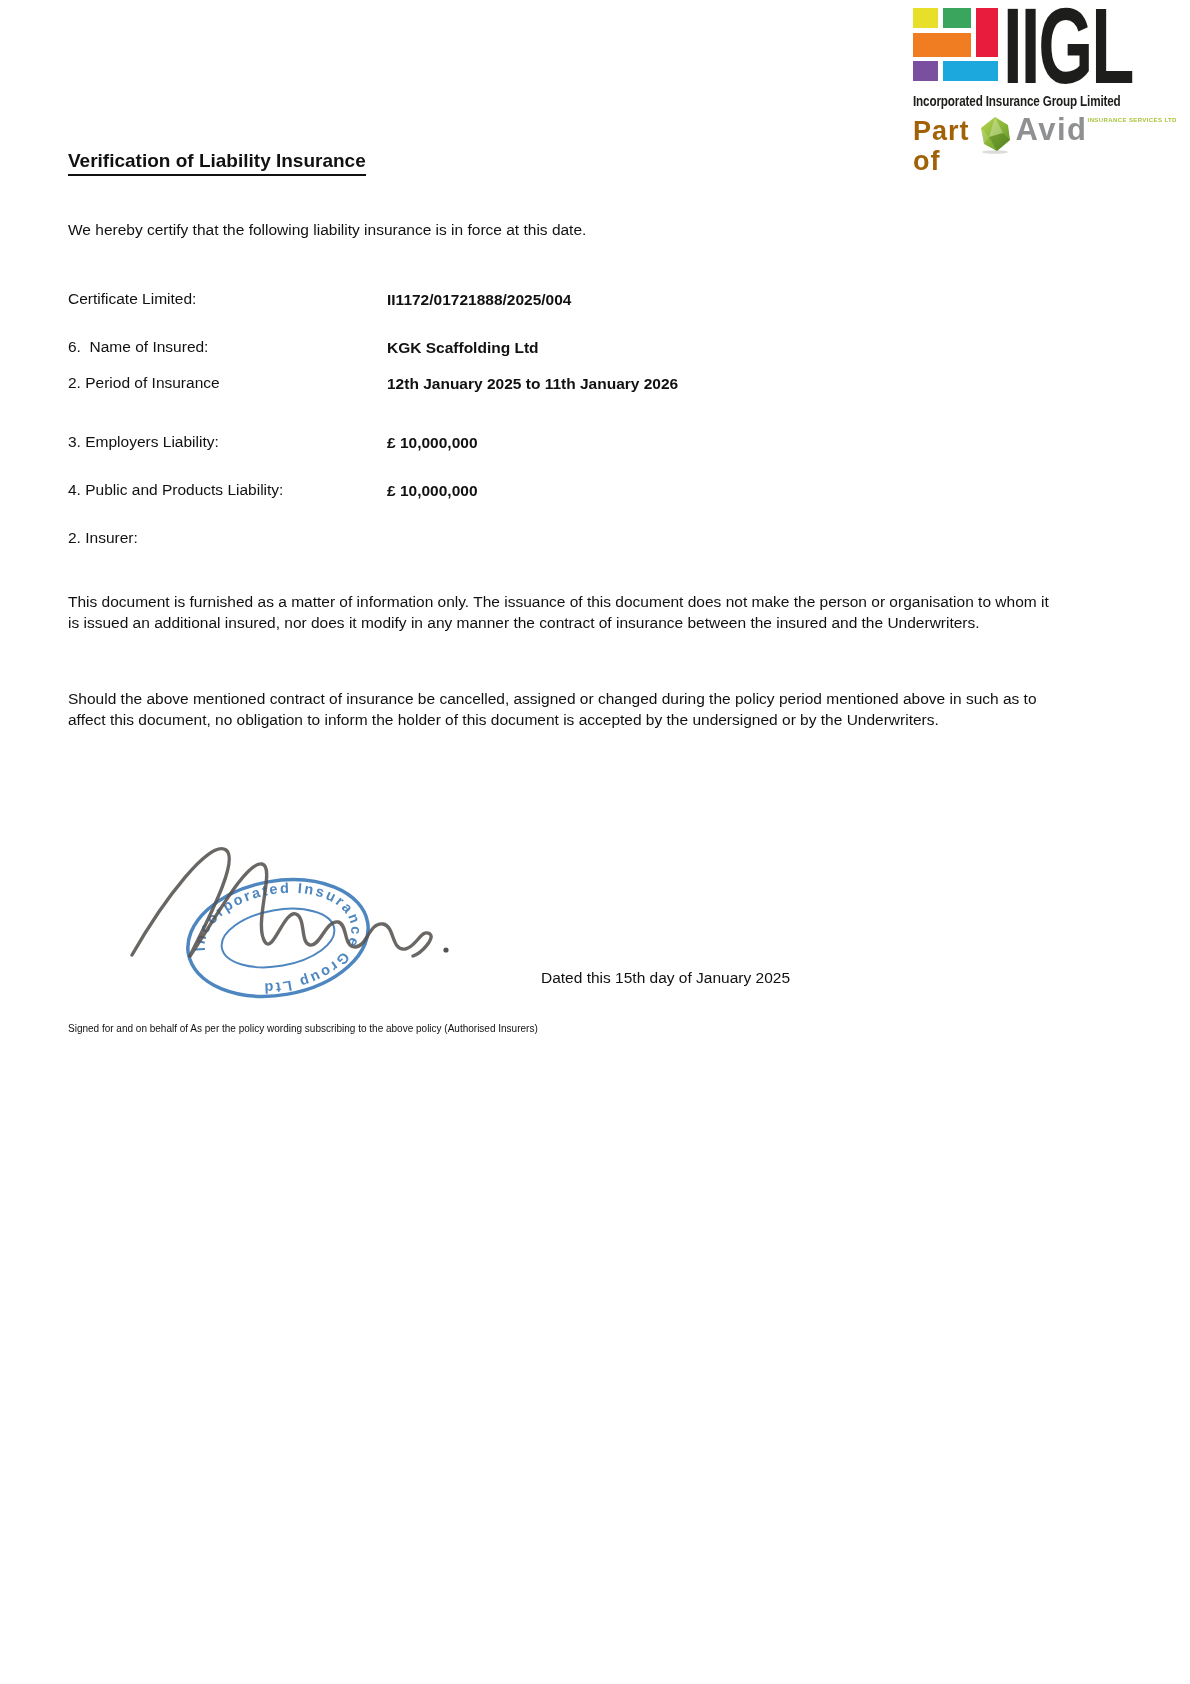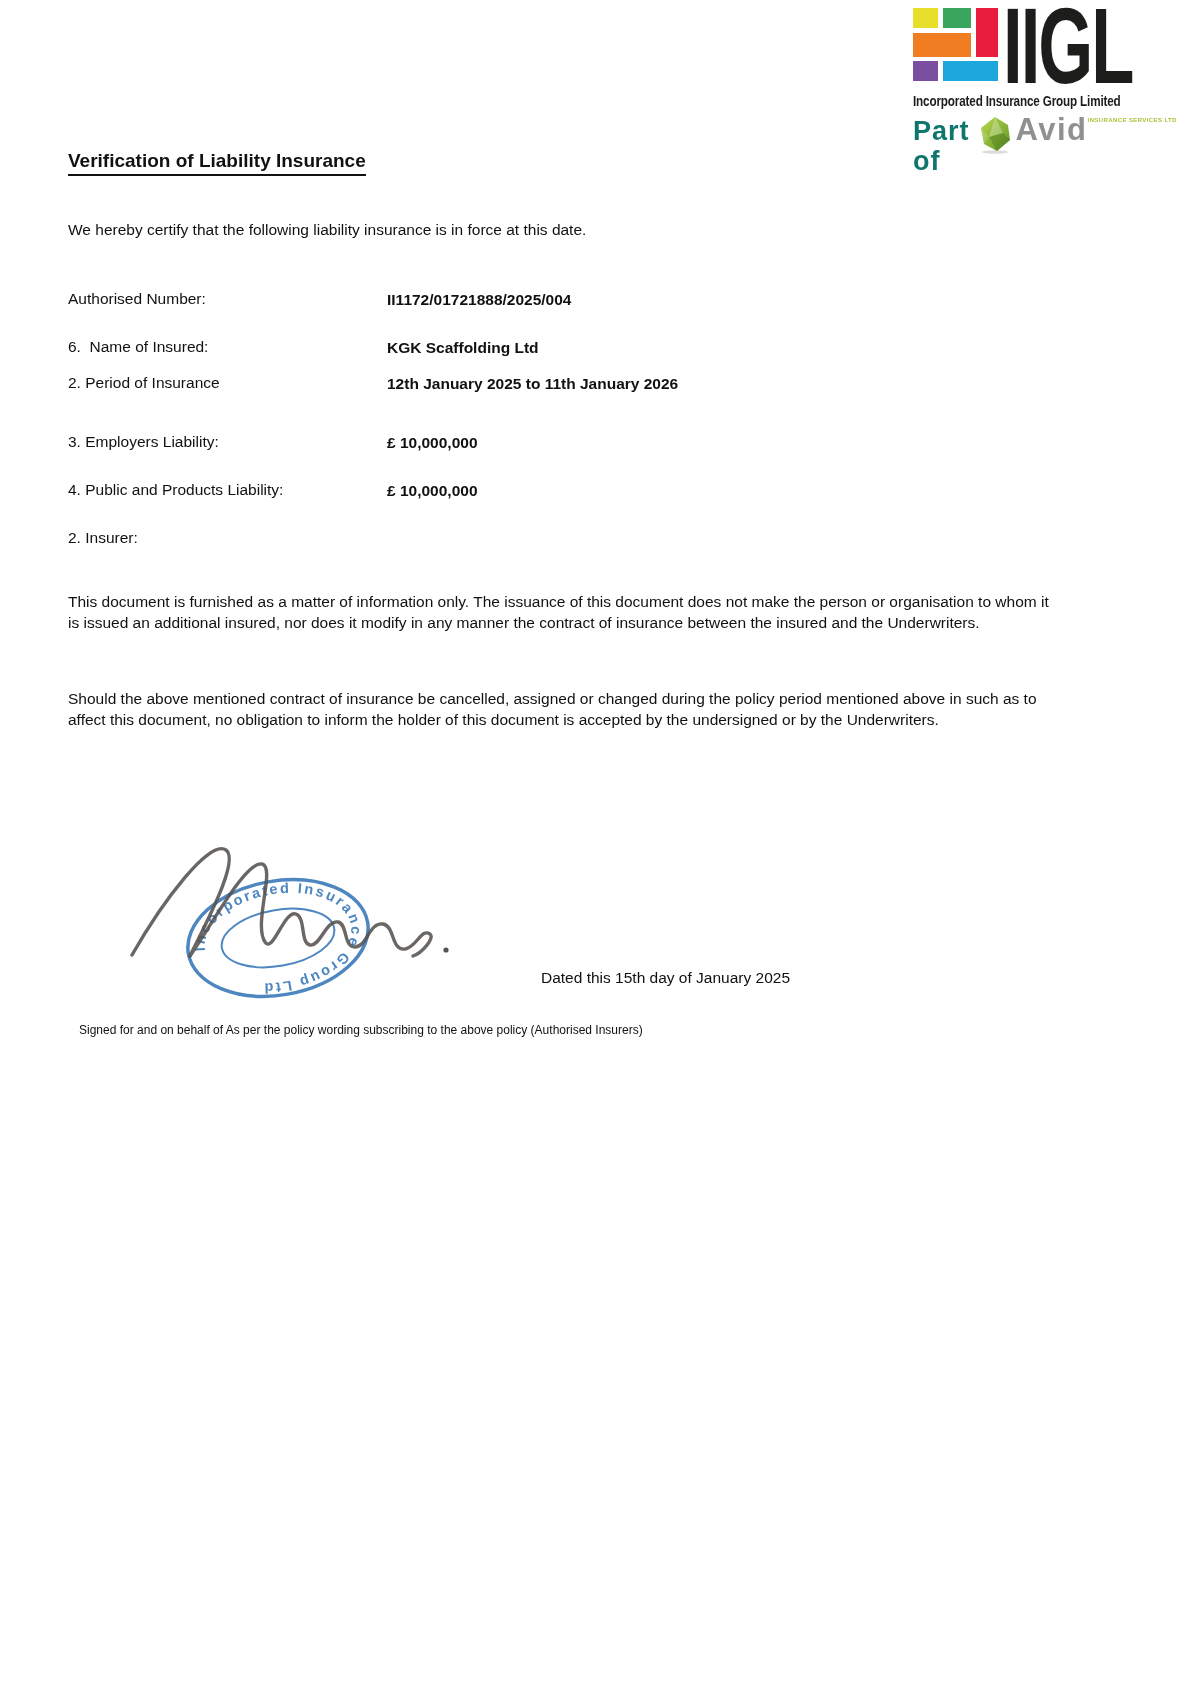--- a/index.html
+++ b/index.html
@@ -8,37 +8,37 @@
 
   
   .logo{position:absolute;left:913px;top:6px;width:250px;}
   .logo-top{display:flex;align-items:flex-start;height:80px;}
   .logo-grid{display:block;flex:0 0 auto;}
   .logo-wordmark{font-size:107px;font-weight:bold;line-height:80px;letter-spacing:-3px;
                  transform:scaleX(0.66);transform-origin:0 0;color:#1d1d1b;margin-left:4px;white-space:nowrap;}
   .logo-company{font-size:15px;font-weight:bold;letter-spacing:-0.2px;white-space:nowrap;
                 transform:scaleX(0.78);transform-origin:0 0;color:#1d1d1b;margin-top:6px;}
   .partof-row{display:flex;align-items:flex-start;margin-top:7px;}
-  .partof{font-size:27px;font-weight:bold;color:#0f766e;letter-spacing:1px;line-height:30px;}
+  .partof{font-size:27px;font-weight:bold;color:#a16207;letter-spacing:1px;line-height:30px;}
   .gem-wrap{margin:0 4px 0 9px;}
   .avid-wrap{display:flex;flex-direction:row;}
   .avid{font-size:31px;font-weight:bold;color:#8f9092;letter-spacing:1.5px;line-height:27px;}
   .avid-sub{font-size:6px;font-weight:bold;color:#a6c437;letter-spacing:0.4px;margin-top:1px;white-space:nowrap;}
 
   
   .title{position:absolute;left:68px;top:150px;margin:0;font-size:19px;font-weight:bold;
          border-bottom:2.5px solid #111;padding-bottom:2px;}
   .intro{position:absolute;left:68px;top:221px;margin:0;font-size:15.5px;}
   .frow{position:absolute;left:68px;display:flex;font-size:15.5px;}
   .frow .lbl{width:319px;white-space:pre;flex:0 0 auto;}
   .frow .val{font-weight:bold;white-space:pre;line-height:19px;text-align:right;}
   .val2{display:block;}
   .para{position:absolute;left:68px;width:992px;margin:0;font-size:15.5px;line-height:21px;}
   .dated{position:absolute;left:497px;top:969px;font-size:15.5px;margin-left:44px;}
-  .signed{position:absolute;left:68px;top:1023px;font-size:12px;margin-left:11px;}
+  .signed{position:absolute;left:68px;top:1023px;font-size:10px;}
 
   .stamp-svg{position:absolute;left:112px;top:803px;}
   .stamp-text{font-family:"Liberation Sans",sans-serif;font-size:14.5px;font-weight:bold;letter-spacing:2.2px;}
 </style>
 </head>
 <body>
 
 <div class="page">
 
   <div class="logo">
@@ -75,21 +75,21 @@
         <span class="avid">Avid</span>
         <span class="avid-sub">INSURANCE SERVICES LTD</span>
       </span>
     </div>
   </div>
 
   <h1 class="title">Verification of Liability Insurance</h1>
   <p class="intro">We hereby certify that the following liability insurance is in force at this date.</p>
 
   <div class="frow" style="top:290px">
-    <span class="lbl">Authorised Number:</span>
+    <span class="lbl">Certificate Limited:</span>
     <span class="val">II1172/01721888/2025/004</span>
   </div>
   <div class="frow" style="top:338px">
     <span class="lbl">6.  Name of Insured:</span>
     <span class="val">KGK Scaffolding Ltd</span>
   </div>
   <div class="frow" style="top:374px">
     <span class="lbl">2. Period of Insurance</span>
     <span class="val">12th January 2025 to 11th January 2026</span>
   </div>

